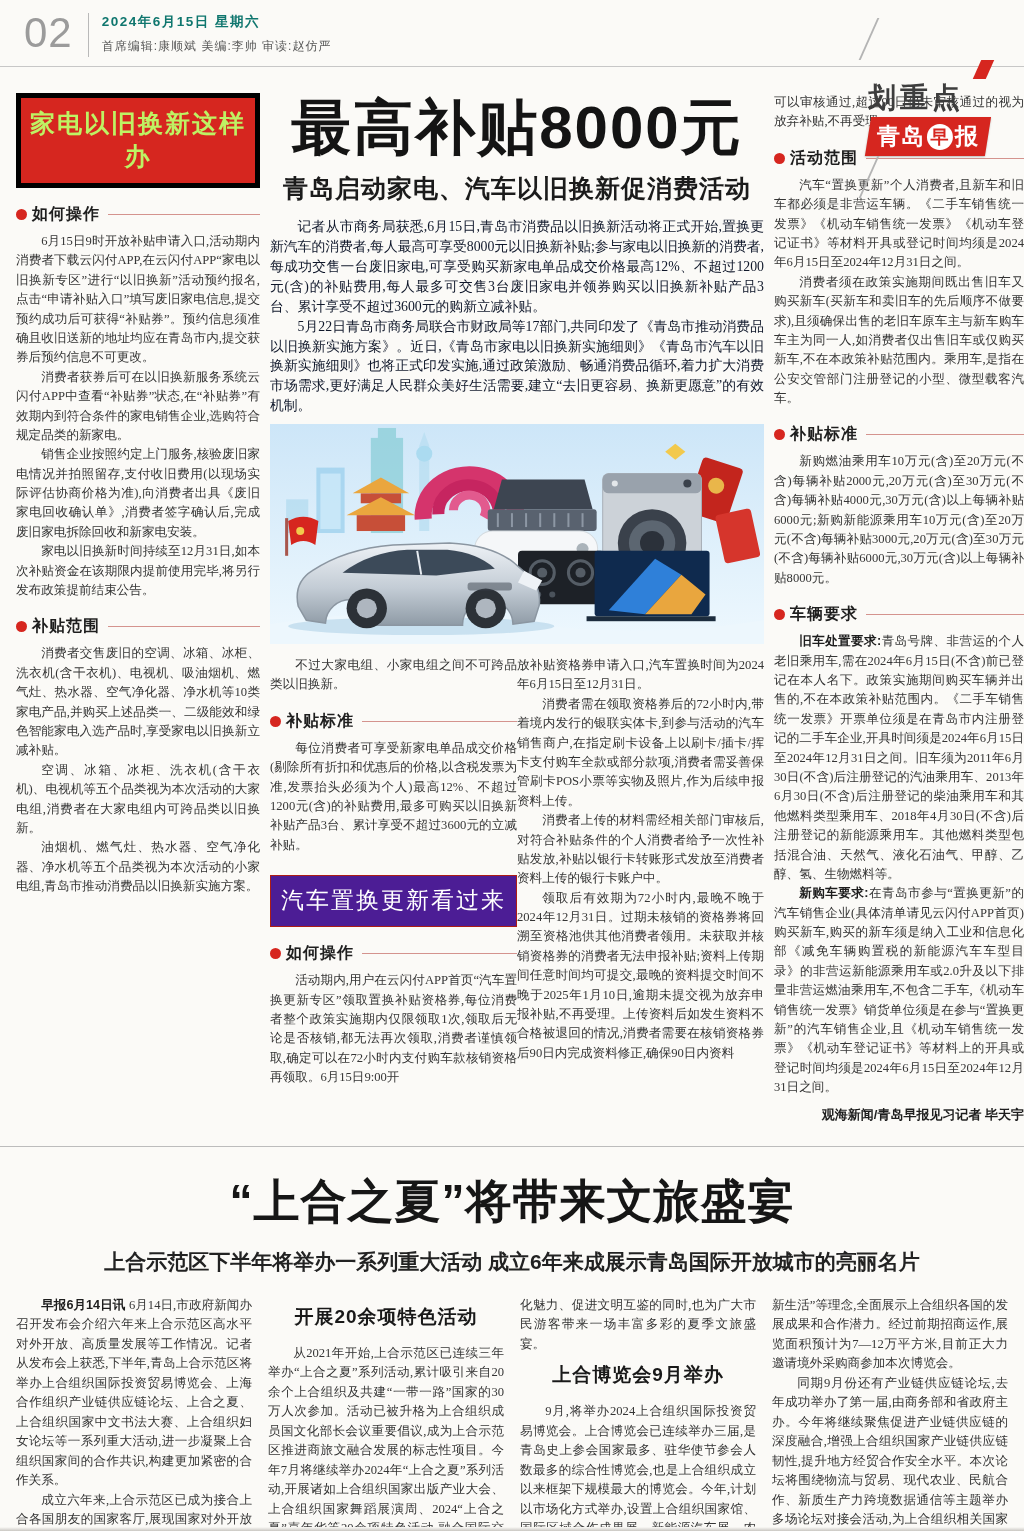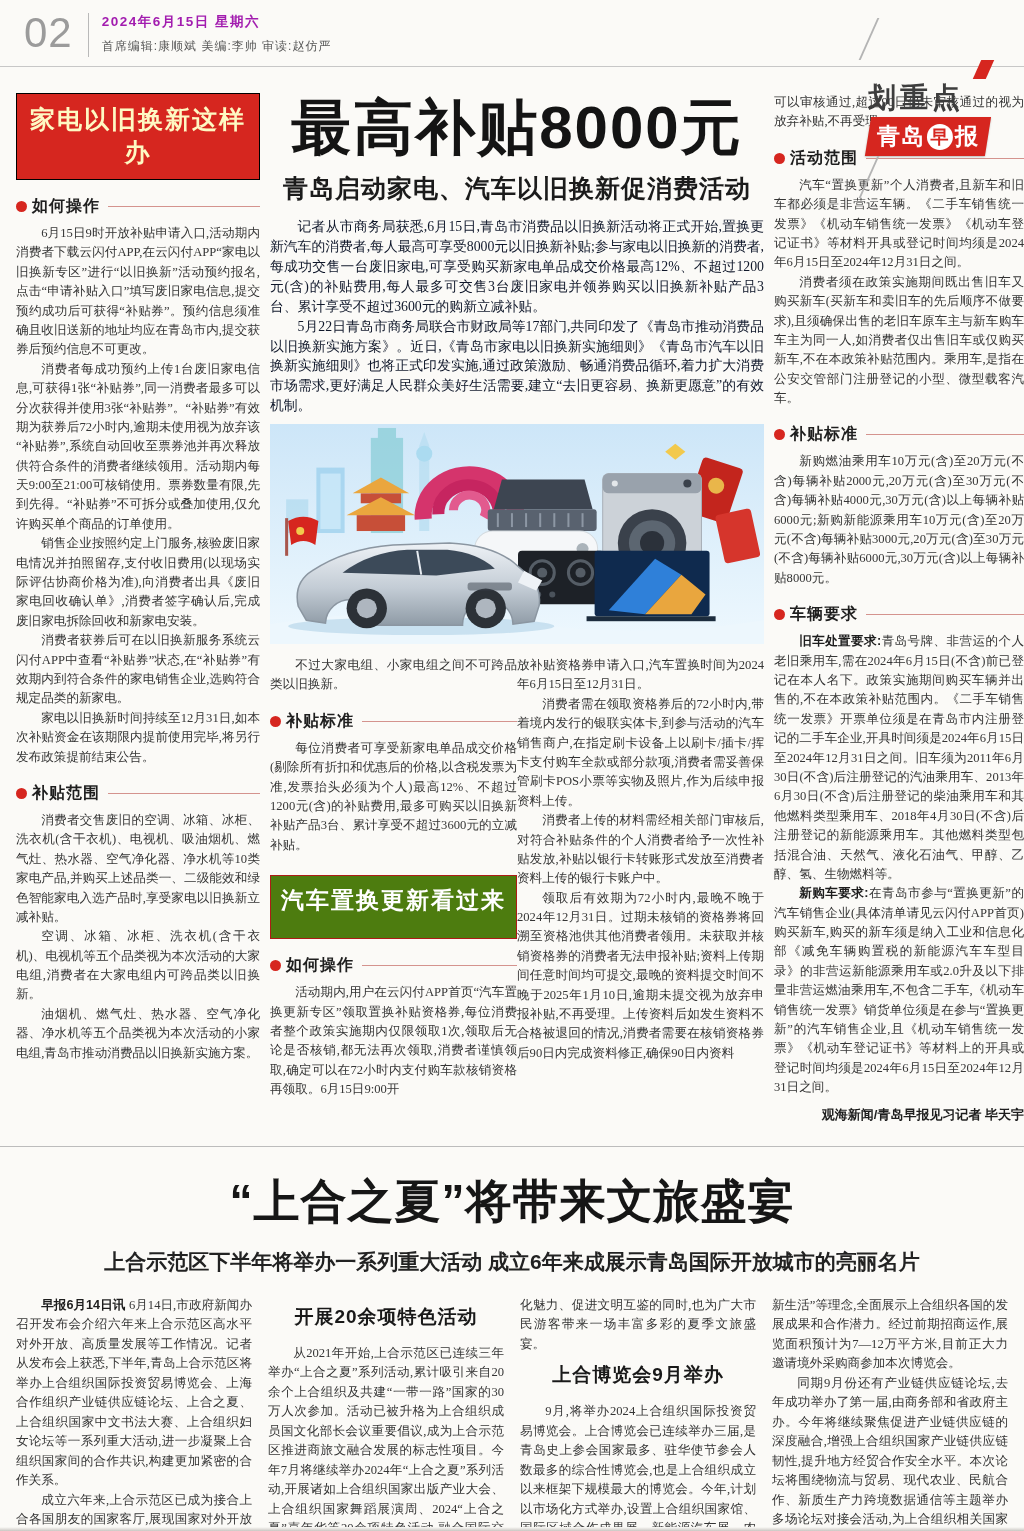--- a/index.html
+++ b/index.html
@@ -10,41 +10,41 @@
   }
   .sans{ font-family:"Liberation Sans","DejaVu Sans",sans-serif; }
 
   
   .masthead{ display:flex; justify-content:space-between; align-items:flex-start;
     padding:10px 18px 0 24px; height:66px; }
   .mh-left{ display:flex; }
   .page-num{ font-family:"Liberation Sans",sans-serif; font-weight:300; font-size:42px;
     line-height:1; color:#9b9b9b; letter-spacing:1px; margin-top:2px; }
   .mh-divider{ width:1px; background:#b9b9b9; height:44px; margin:3px 13px 0 15px; }
-  .date-line{ font-size:13.5px; font-weight:bold; color:#a21caf; letter-spacing:1.5px; margin-top:3px;}
+  .date-line{ font-size:13.5px; font-weight:bold; color:#0f766e; letter-spacing:1.5px; margin-top:3px;}
   .staff-line{ font-size:12px; color:#585858; margin-top:7px; letter-spacing:1px; }
   .mh-right{ display:flex; align-items:flex-start; margin-top:8px; position:relative; padding:0 6px;flex-direction:column; }
   .deco-line{ width:2px; height:42px; background:#b4b4b4; transform:skewX(-24deg); }
   .deco-red{ width:13px; height:19px; background:#d6261f; transform:skewX(-24deg);
     align-self:flex-end; margin:0 10px 0 14px; }
   .section-name{ font-family:"Liberation Sans",sans-serif; font-weight:bold; font-size:28px;
     color:#3d3d3d; letter-spacing:4px; margin-right:14px; }
   .brand{ background:#d6261f; color:#fff; font-family:"Liberation Sans",sans-serif;
     font-weight:bold; font-size:23px; padding:4px 9px; display:flex; align-items:center;
     gap:2px; transform:skewX(-9deg); box-shadow:0 1px 2px rgba(0,0,0,.25); margin-right:12px;}
   .brand > span{ display:inline-block; transform:skewX(9deg); letter-spacing:1px;}
   .brand-circle{ width:26px; height:26px; border-radius:50%; background:#fff; color:#d6261f;
     font-size:18px; display:inline-flex !important; align-items:center; justify-content:center; }
   .rule-top{ height:1px; background:#c7c7c7; }
 
   
   .top-grid{ display:grid; grid-template-columns:244px 494px 250px; column-gap:10px;
     padding:26px 8px 0 16px; }
 
-  .box-title{ background:#d6261f; border:1px solid #000000; color:#fef9c3; text-align:center;
+  .box-title{ background:#d6261f; border:5px solid #000000; color:#bef264; text-align:center;
     font-family:"Liberation Sans",sans-serif; font-weight:bold; font-size:25px;
     padding:9px 0 10px; letter-spacing:2px; }
   .sec-head{ display:flex; align-items:center; margin:16px 0 7px; }
   .dot{ width:11px; height:11px; border-radius:50%; background:#d6261f; flex:0 0 auto; }
   .sec-label{ font-family:"Liberation Sans",sans-serif; font-weight:bold; font-size:16px;
     color:#1e1e1e; margin-left:5px; letter-spacing:1px; }
   .sec-head .rule{ flex:1; height:1px; background:#d4938e; margin-left:8px; }
 
   .para{ font-size:12.6px; line-height:1.54; text-align:justify; text-indent:2em; color:#353535; }
   .para.flush{ text-indent:0; }
@@ -52,23 +52,23 @@
 
   
   .headline{ font-family:"Liberation Sans",sans-serif; font-weight:900; font-size:60px;
     line-height:1.04; text-align:center; color:#141414; letter-spacing:2px; margin-top:4px; }
   .subhead{ font-family:"Liberation Sans",sans-serif; font-weight:bold; font-size:25px;
     text-align:center; color:#1b1b1b; margin:13px 0 12px; letter-spacing:1px; }
   .intro .para{ font-size:13.8px; line-height:1.44; color:#0f172a; }
   .promo{ margin:8px 0 12px; line-height:0; }
   .subcols{ display:flex; }
   .subcol{ flex:1; min-width:0; }
-  .red-banner{ background:#4d7c0f; border:1px solid #ad1c16; color:#fff; text-align:center;
-    font-family:"Liberation Sans",sans-serif; font-weight:bold; font-size:23px;
-    padding:9px 0 22px; margin:20px 0 4px; letter-spacing:2px; }
+  .red-banner{ background:#4c1d95; border:1px solid #ad1c16; color:#fff; text-align:center;
+    font-family:"Liberation Sans",sans-serif; font-weight:normal; font-size:23px;
+    padding:9px 0 10px; margin:20px 0 4px; letter-spacing:2px; }
 
   .byline{ text-align:right; font-family:"Liberation Sans",sans-serif; font-weight:bold;
     font-size:13px; color:#1d1d1d; margin-top:8px; }
 
   
   .rule-mid{ height:1px; background:#bcbcbc; margin-top:22px; }
   .bottom{ padding:24px 16px 0; }
   .b-headline{ font-family:"Liberation Sans",sans-serif; font-weight:900; font-size:46px;
     text-align:center; color:#161616; letter-spacing:1px; }
   .b-subhead{ font-family:"Liberation Sans",sans-serif; font-weight:bold; font-size:21px;
@@ -113,23 +113,22 @@
   <aside class="col">
     <div class="box-title">家电以旧换新这样办</div>
 
     <div class="sec-head">
       <span class="dot"></span>
       <span class="sec-label">如何操作</span>
       <span class="rule"></span>
     </div>
     <div>
         <p class="para">6月15日9时开放补贴申请入口,活动期内消费者下载云闪付APP,在云闪付APP“家电以旧换新专区”进行“以旧换新”活动预约报名,点击“申请补贴入口”填写废旧家电信息,提交预约成功后可获得“补贴券”。预约信息须准确且收旧送新的地址均应在青岛市内,提交获券后预约信息不可更改。</p>
-        <p class="para">消费者每成功预约上传1台废旧家电信息,可获得1张“补贴券”,同一消费者最多可以分次获得并使用3张“补贴券”。“补贴券”有效期为获券后72小时内,逾期未使用视为放弃该“补贴券”,系统自动回收至票券池并再次释放供符合条件的消费者继续领用。活动期内每天9:00至21:00可核销使用。票券数量有限,先到先得。“补贴券”不可拆分或叠加使用,仅允许购买单个商品的订单使用。</p>
+        <p class="para">消费者获券后可在以旧换新服务系统云闪付APP中查看“补贴券”状态,在“补贴券”有效期内到符合条件的家电销售企业,选购符合规定品类的新家电。</p>
         <p class="para">销售企业按照约定上门服务,核验废旧家电情况并拍照留存,支付收旧费用(以现场实际评估协商价格为准),向消费者出具《废旧家电回收确认单》,消费者签字确认后,完成废旧家电拆除回收和新家电安装。</p>
-        <p class="para">消费者获券后可在以旧换新服务系统云闪付APP中查看“补贴券”状态,在“补贴券”有效期内到符合条件的家电销售企业,选购符合规定品类的新家电。</p>
         <p class="para">家电以旧换新时间持续至12月31日,如本次补贴资金在该期限内提前使用完毕,将另行发布政策提前结束公告。</p>
       </div>
 
     <div class="sec-head">
       <span class="dot"></span>
       <span class="sec-label">补贴范围</span>
       <span class="rule"></span>
     </div>
     <div>
         <p class="para">消费者交售废旧的空调、冰箱、冰柜、洗衣机(含干衣机)、电视机、吸油烟机、燃气灶、热水器、空气净化器、净水机等10类家电产品,并购买上述品类一、二级能效和绿色智能家电入选产品时,享受家电以旧换新立减补贴。</p>

